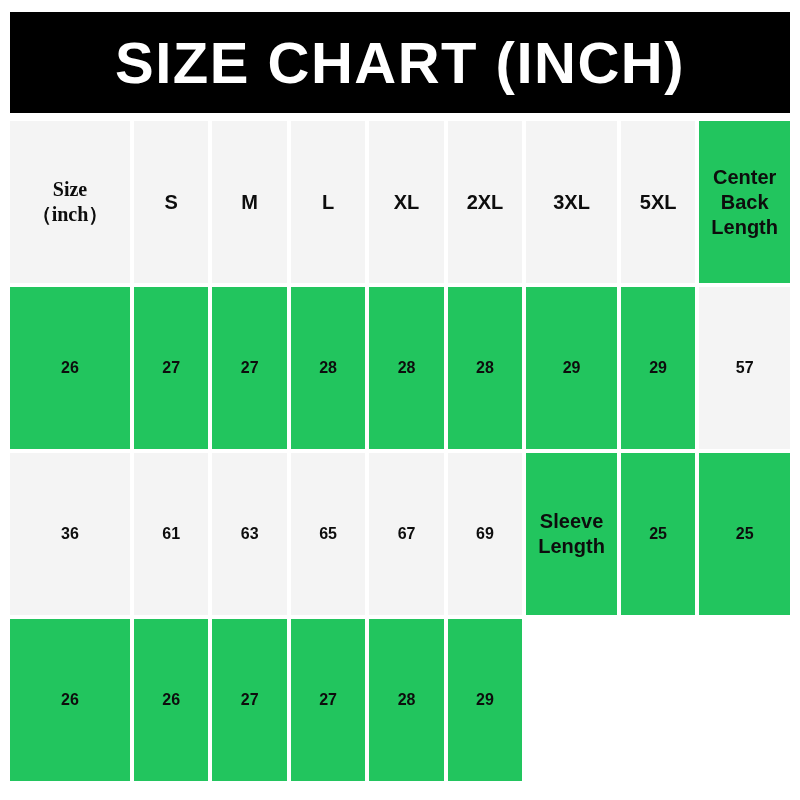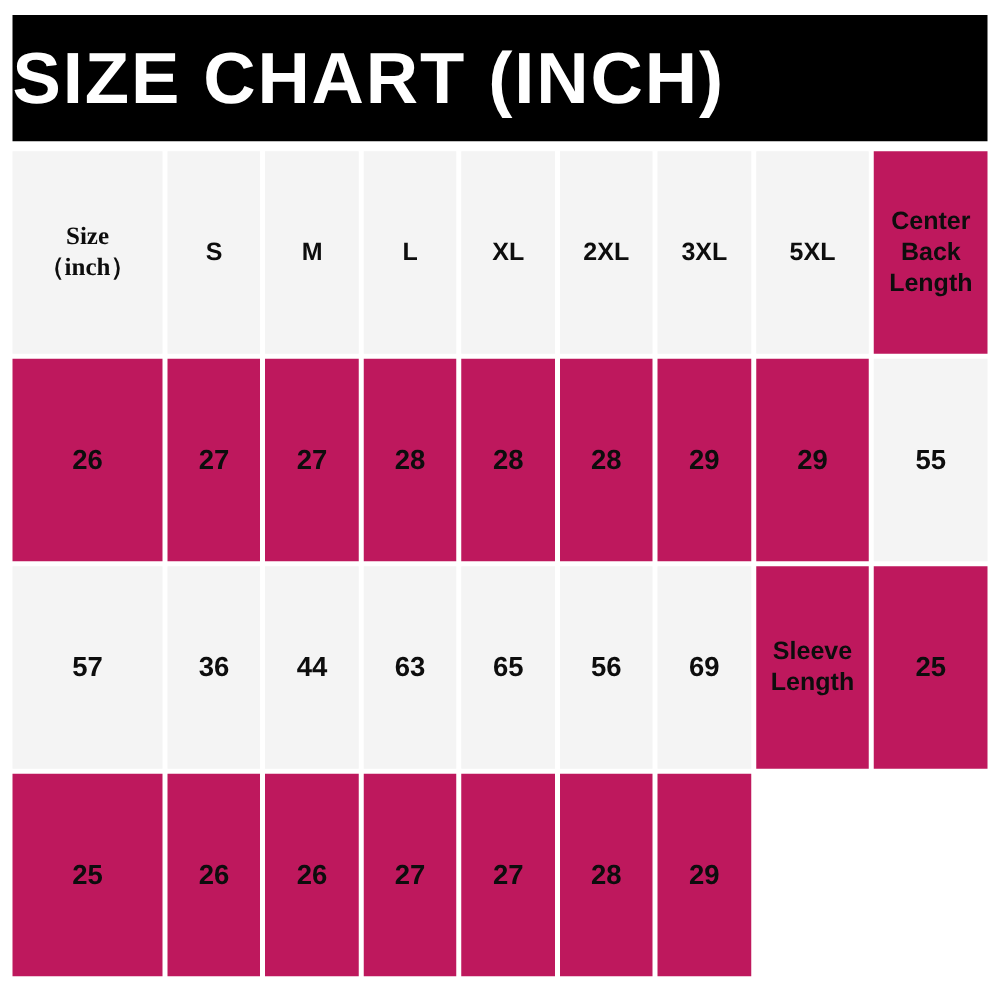--- a/index.html
+++ b/index.html
@@ -17,21 +17,21 @@
     height: 800px;
     overflow: hidden;
     background: #ffffff;
   }
   .banner {
     margin: 12px 10px 8px 10px;
     height: 101px;
     background: #000000;
     display: flex;
     align-items: center;
-    justify-content: flex-start;
+    justify-content: center;
   }
   .banner h1 {
     margin: 0;
     color: #ffffff;
     font-size: 58px;
     font-weight: 800;
     letter-spacing: 1.5px;
     white-space: nowrap;
   }
   .grid {
@@ -45,25 +45,25 @@
   .cell {
     display: flex;
     flex-direction: column;
     align-items: center;
     justify-content: center;
     text-align: center;
     font-weight: 800;
     line-height: 1.25;
   }
   .cell.gray { background: #f4f4f4; }
-  .cell.white { background: #be185d; }
+  .cell.white { background: #22c55e; }
   .hdr { font-size: 20px; }
   .corner { font-size: 20px; font-family: Liberation Serif, serif; }
   .rowlabel { font-size: 20px; padding: 0 12px; }
-  .val { font-size: 22px; }
+  .val { font-size: 16px; }
 </style>
 </head>
 <body>
 
 <div class="page">
 
   <header class="banner">
     <h1>SIZE CHART (INCH)</h1>
   </header>
 
@@ -84,27 +84,26 @@
     <div class="cell white rowlabel">Center Back Length</div>
     <div class="cell white val">26</div>
     <div class="cell white val">27</div>
     <div class="cell white val">27</div>
     <div class="cell white val">28</div>
     <div class="cell white val">28</div>
     <div class="cell white val">28</div>
     <div class="cell white val">29</div>
     <div class="cell white val">29</div>
 
-    <div class="cell gray val">55</div>
     <div class="cell gray val">57</div>
     <div class="cell gray val">36</div>
-    <div class="cell gray val">44</div>
+    <div class="cell gray val">61</div>
     <div class="cell gray val">63</div>
     <div class="cell gray val">65</div>
-    <div class="cell gray val">56</div>
+    <div class="cell gray val">67</div>
     <div class="cell gray val">69</div>
 
     <div class="cell white rowlabel">Sleeve Length</div>
     <div class="cell white val">25</div>
     <div class="cell white val">25</div>
     <div class="cell white val">26</div>
     <div class="cell white val">26</div>
     <div class="cell white val">27</div>
     <div class="cell white val">27</div>
     <div class="cell white val">28</div>

